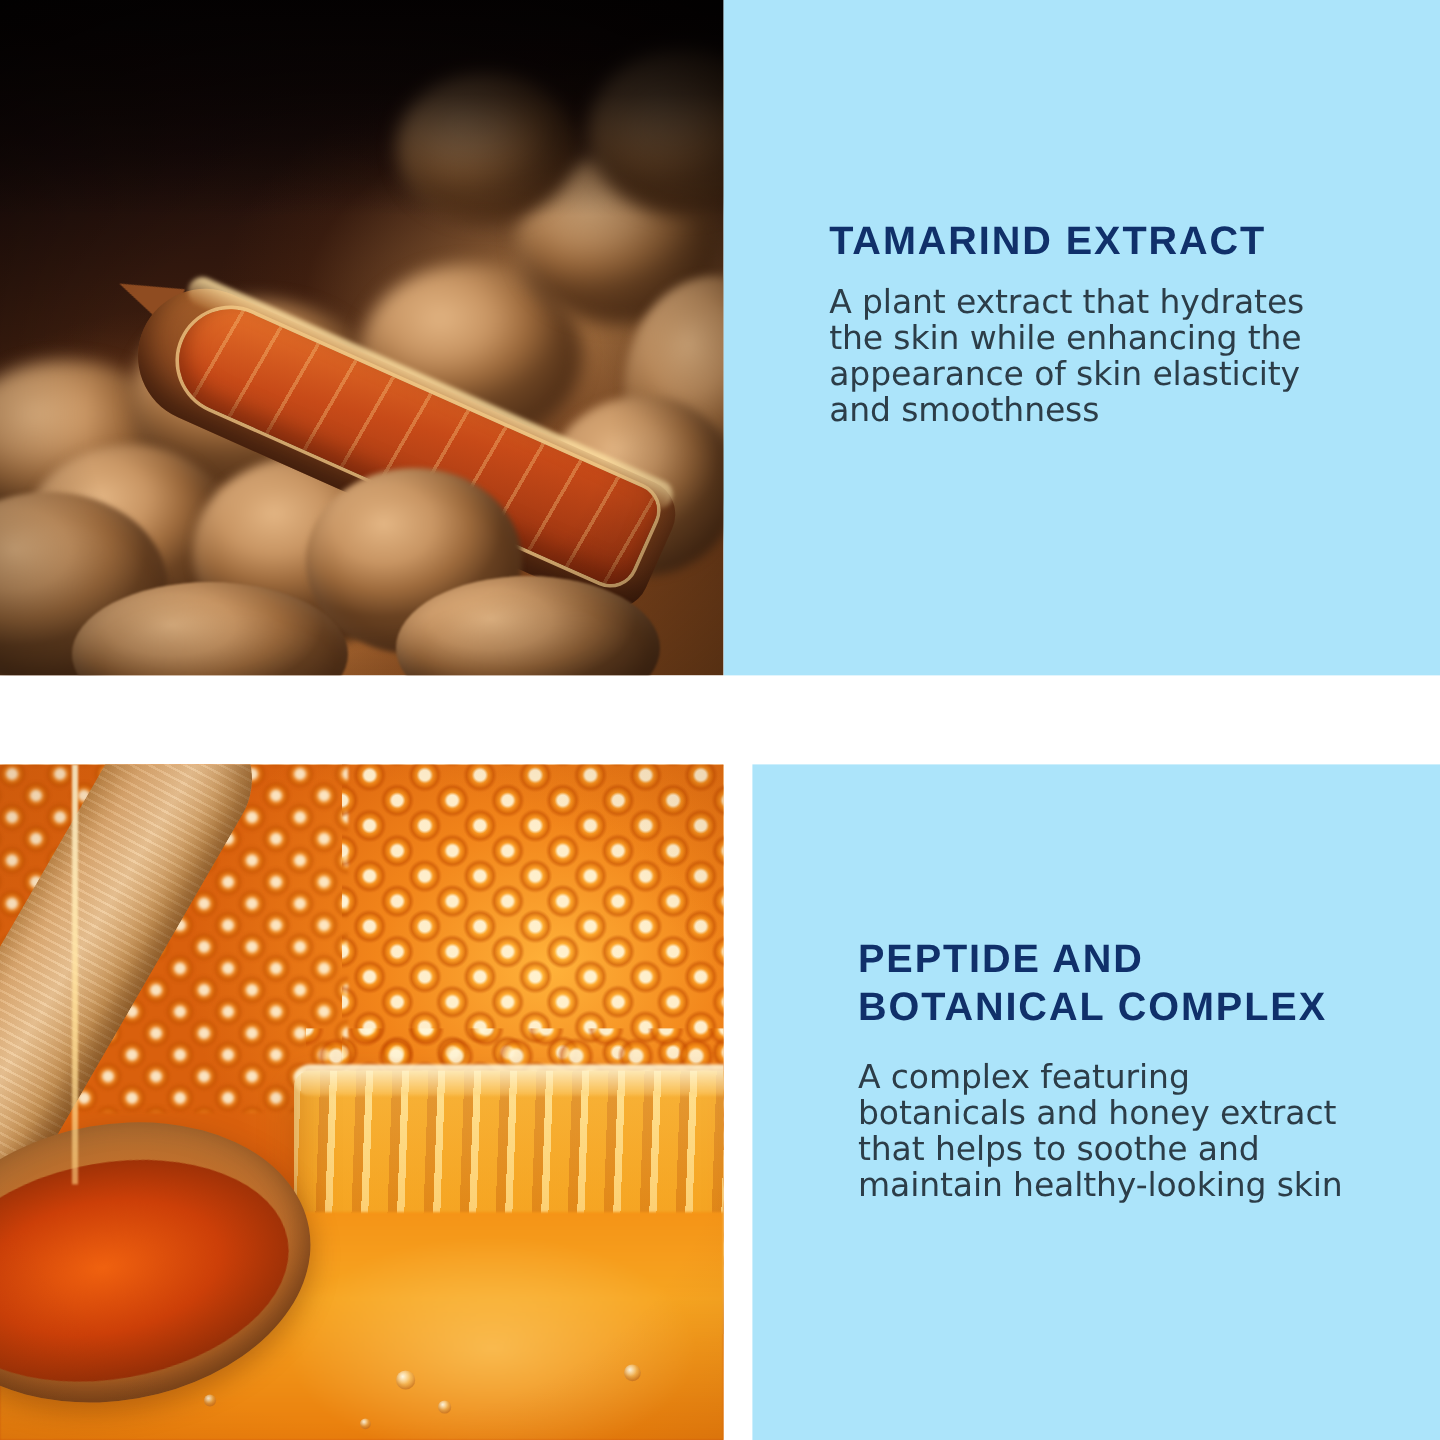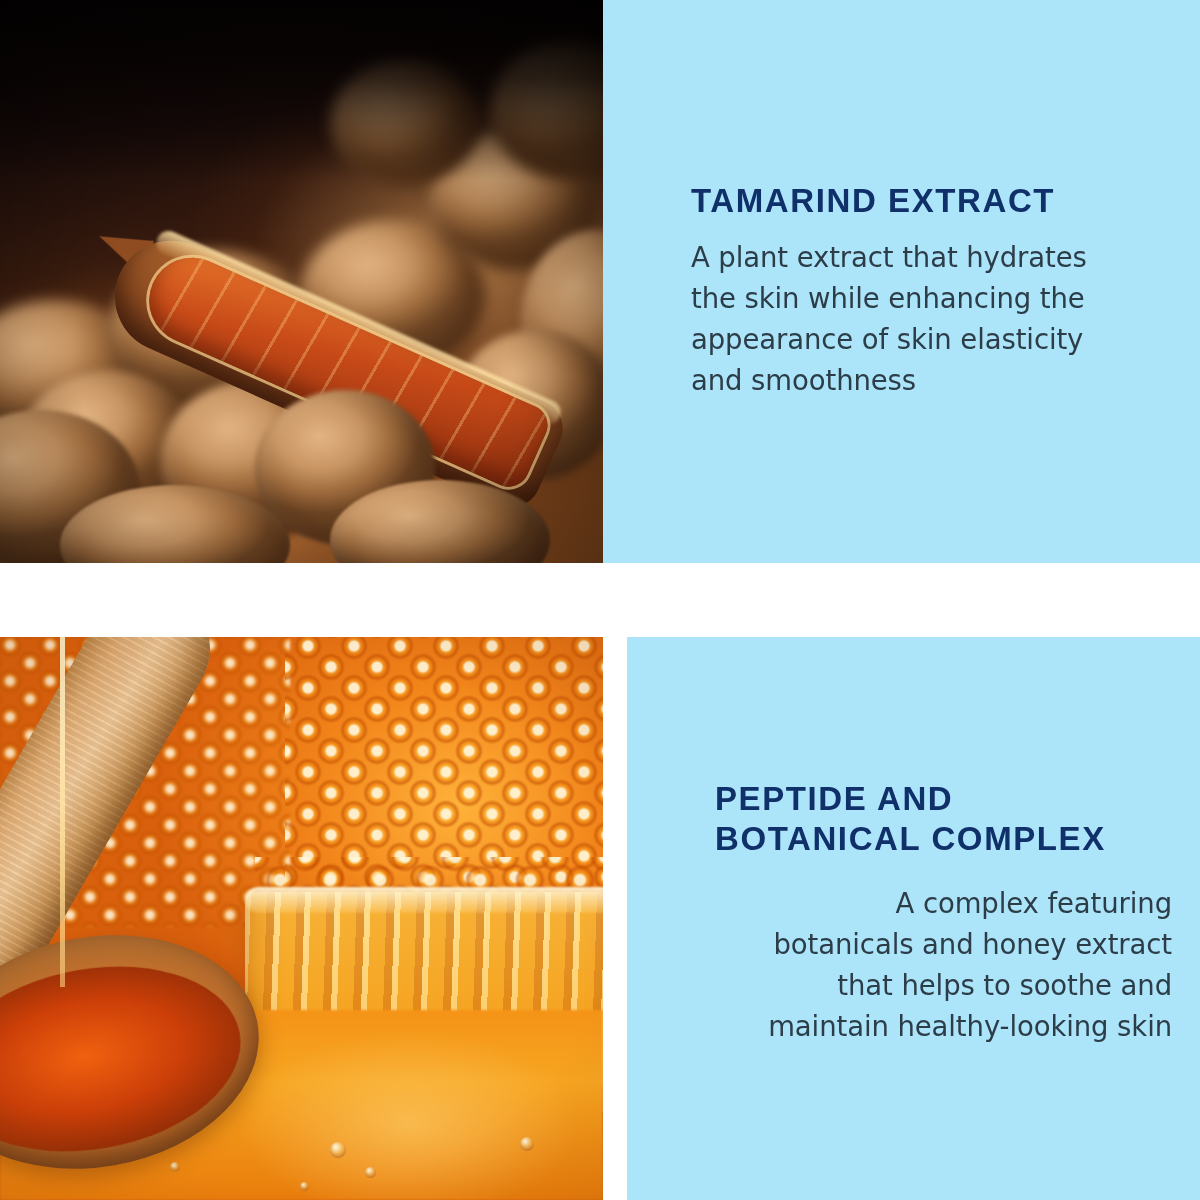--- a/index.html
+++ b/index.html
@@ -66,26 +66,26 @@
     color: #10306a;
     text-transform: uppercase;
     white-space: pre-line;
   }
 
   .body-copy {
     margin: 16px 0 0 0;
     font-family: "DejaVu Sans", sans-serif;
     font-weight: 400;
     font-size: 27.5px;
-    line-height: 41px;
+    line-height: 30px;
     letter-spacing: -0.1px;
     color: #2c3d48;
     white-space: pre-line;
   }
-  .copy-inner-2 .body-copy { margin-top: 24px; text-align: right; }
+  .copy-inner-2 .body-copy { margin-top: 24px; }
 
   
   .tam-bg {
     position: absolute;
     inset: 0;
     background:
       radial-gradient(ellipse 70% 55% at 30% 88%, rgba(214,140,70,0.85) 0%, rgba(120,62,26,0.35) 55%, rgba(0,0,0,0) 78%),
       radial-gradient(ellipse 60% 45% at 78% 45%, rgba(206,146,84,0.75) 0%, rgba(90,46,20,0.25) 60%, rgba(0,0,0,0) 80%),
       linear-gradient(175deg, #14080a 0%, #1d0d0b 22%, #3a1c0e 46%, #6d3a18 70%, #8c4d1e 100%);
   }

